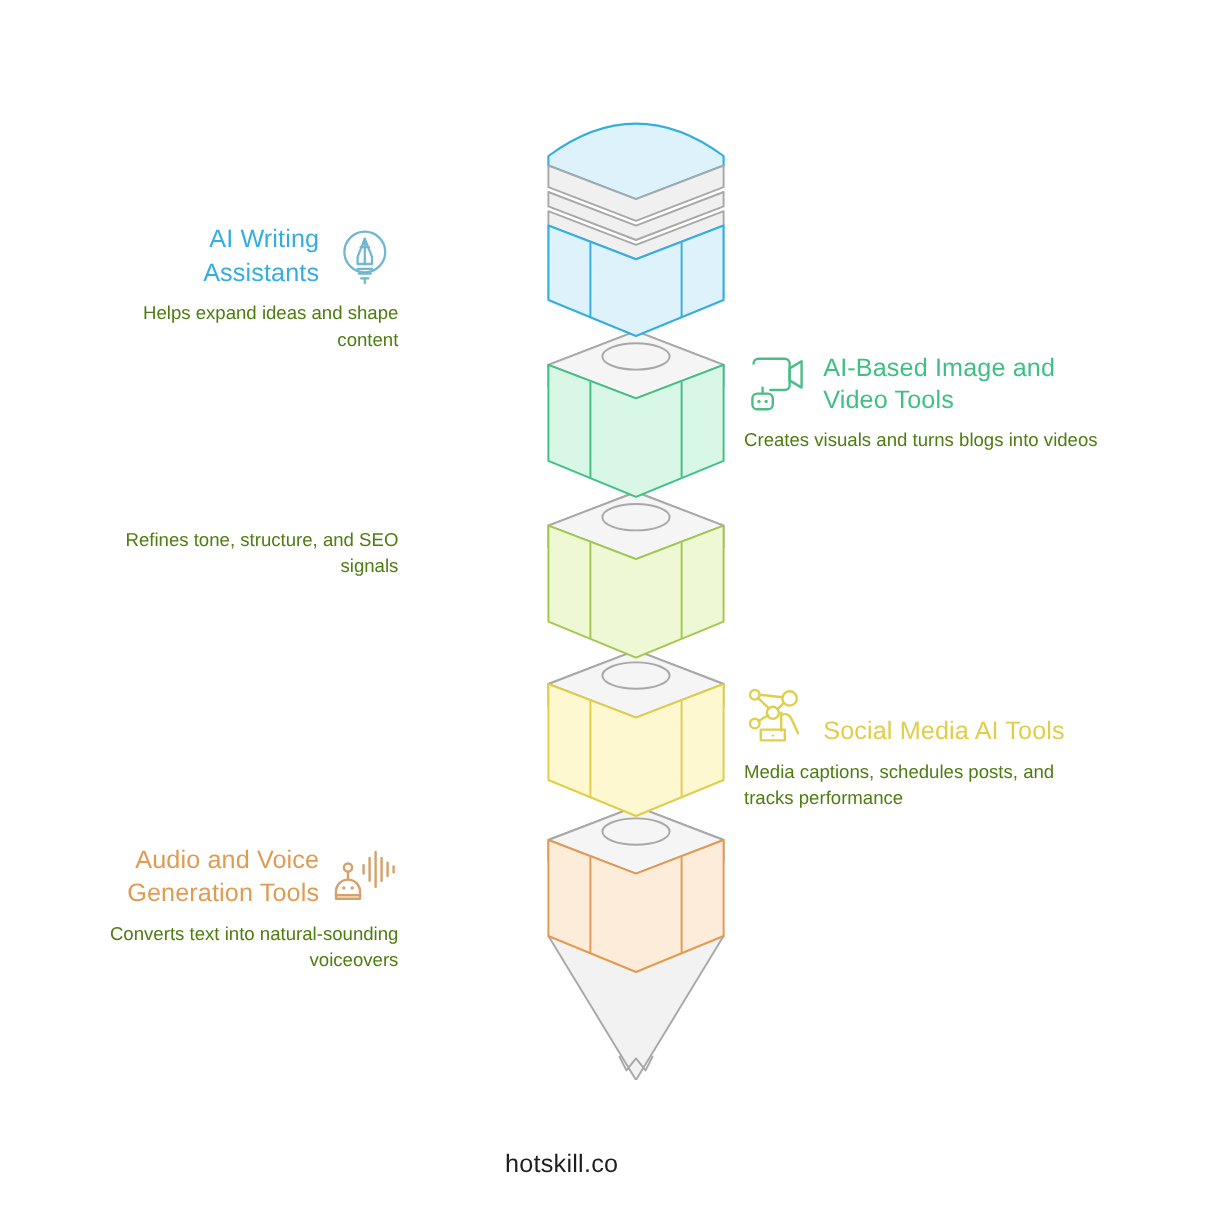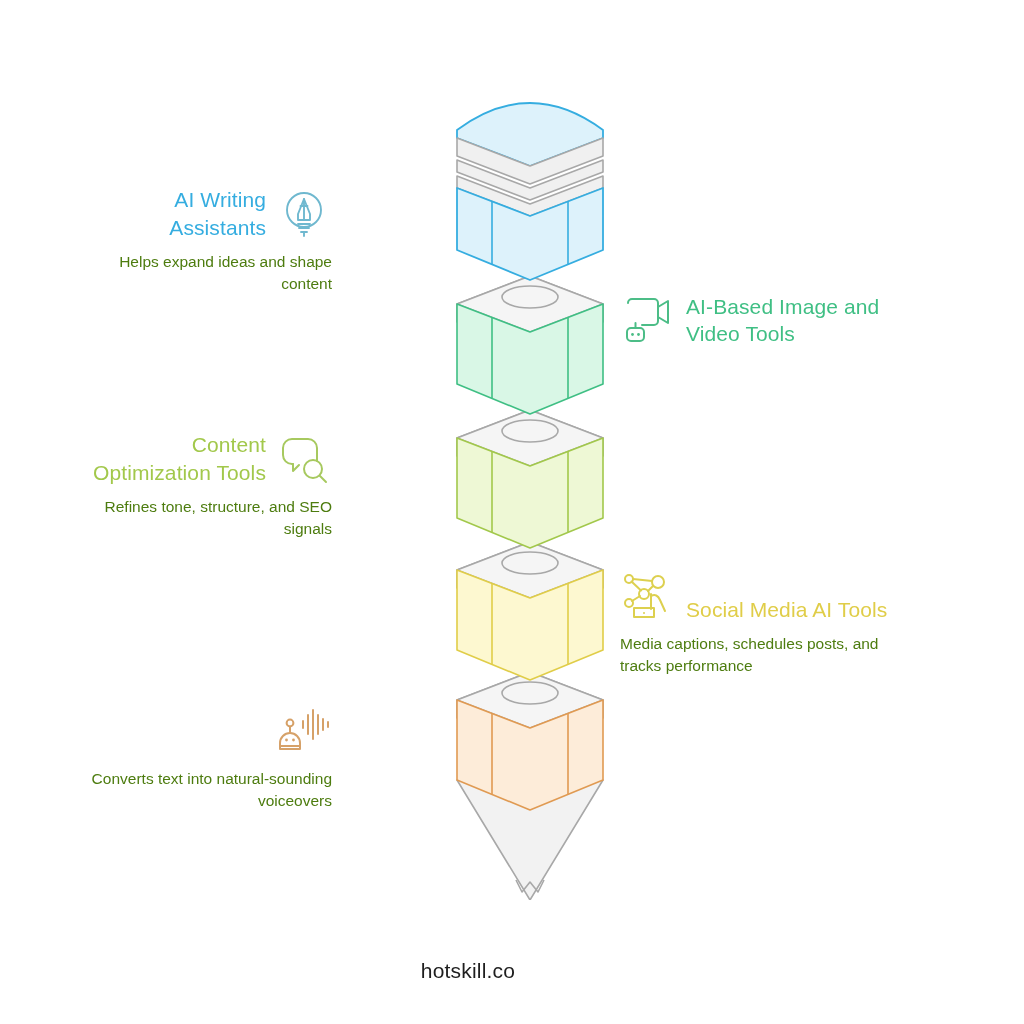--- a/index.html
+++ b/index.html
@@ -197,36 +197,24 @@
           <rect x="7" y="36" width="17" height="13" rx="4"></rect>
           <path d="M15.5 31 L15.5 36"></path>
           <circle cx="12.5" cy="42.5" r="1.4" fill="#4cbd87" stroke="none"></circle>
           <circle cx="18.5" cy="42.5" r="1.4" fill="#4cbd87" stroke="none"></circle>
         </svg>
       </span>
       <div class="textcol">
         <p class="title" style="color:#3fbf84">AI-Based Image and Video Tools</p>
       </div>
     </div>
+    <p class="desc">Creates visuals and turns blogs into videos</p>
   </div>
 
   <div class="block left" id="blk-content">
-    <div class="block-head">
-      <div class="textcol">
-        <p class="title" style="color:#a2c84b">Content Optimization Tools</p>
-      </div>
-      <span class="icon">
-        <svg viewBox="0 0 56 56" xmlns="http://www.w3.org/2000/svg" fill="none" stroke="#a7c95f" stroke-width="2" stroke-linecap="round" stroke-linejoin="round">
-          <path d="M41 30 V17 a9 9 0 0 0 -9 -9 H16 a9 9 0 0 0 -9 9 v7 a9 9 0 0 0 9 9 h1"></path>
-          <path d="M17 33 L17 40 L23 34"></path>
-          <circle cx="37" cy="38" r="9"></circle>
-          <path d="M44 45 L50 51"></path>
-        </svg>
-      </span>
-    </div>
     <p class="desc">Refines tone, structure, and SEO signals</p>
   </div>
 
   <div class="block right" id="blk-social">
     <div class="block-head">
       <span class="icon">
         <svg viewBox="0 0 56 56" xmlns="http://www.w3.org/2000/svg" fill="none" stroke="#ddd04f" stroke-width="2" stroke-linecap="round" stroke-linejoin="round">
           <circle cx="9" cy="11" r="4"></circle>
           <circle cx="9" cy="35" r="4"></circle>
           <circle cx="38" cy="14" r="6"></circle>
@@ -243,20 +231,23 @@
       </span>
       <div class="textcol">
         <p class="title" style="color:#e0cd48">Social Media AI Tools</p>
       </div>
     </div>
     <p class="desc">Media captions, schedules posts, and tracks performance</p>
   </div>
 
   <div class="block left" id="blk-audio">
     <div class="block-head">
+      <div class="textcol">
+        <p class="title" style="color:#e09a52">Audio and Voice Generation Tools</p>
+      </div>
       <span class="icon">
         <svg viewBox="0 0 56 56" xmlns="http://www.w3.org/2000/svg" fill="none" stroke="#d6a168" stroke-width="2" stroke-linecap="round" stroke-linejoin="round">
           <circle cx="14" cy="20" r="3.4"></circle>
           <path d="M14 23.5 L14 29"></path>
           <path d="M4 46 v-6 a10 10 0 0 1 20 0 v6 z"></path>
           <path d="M4 43 h20"></path>
           <circle cx="10.5" cy="37" r="1.4" fill="#d6a168" stroke="none"></circle>
           <circle cx="17.5" cy="37" r="1.4" fill="#d6a168" stroke="none"></circle>
           <path d="M27 18 L27 25"></path>
           <path d="M32 12 L32 31"></path>

